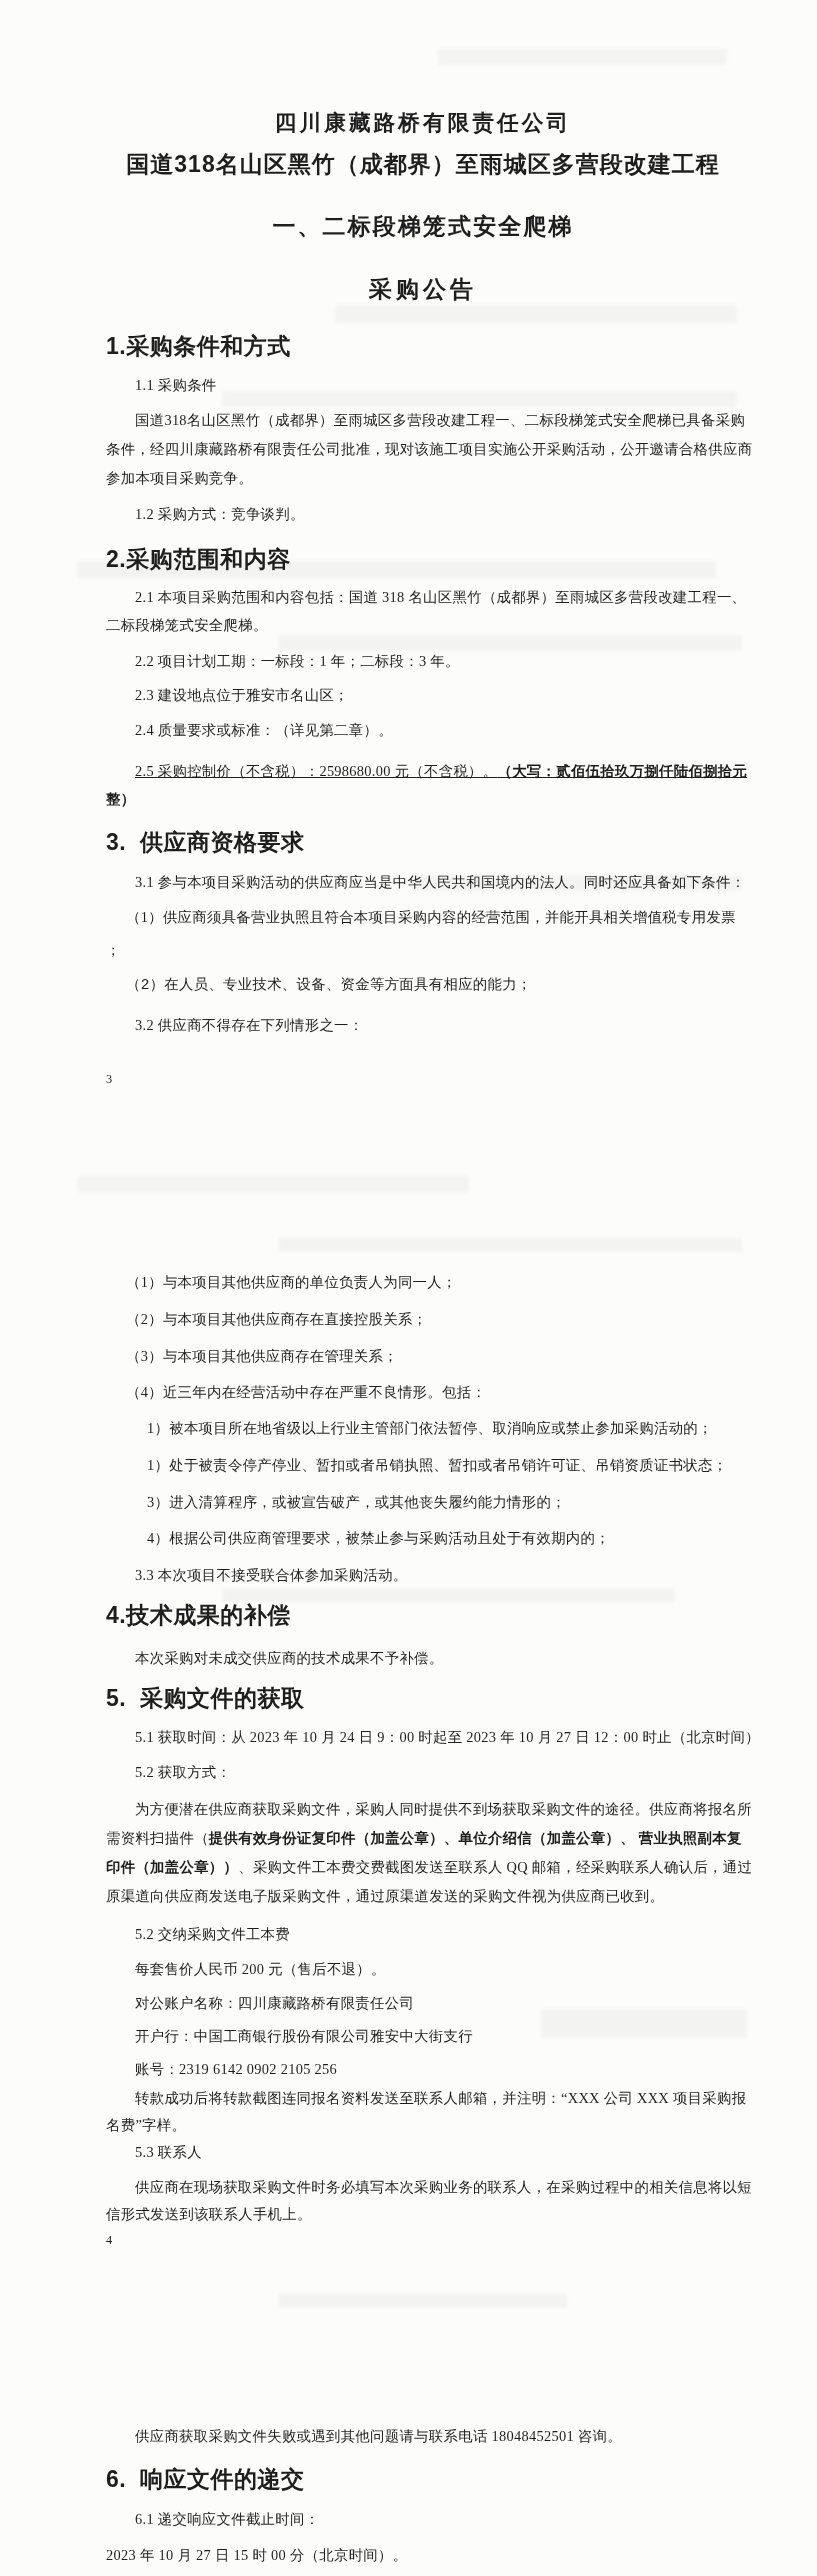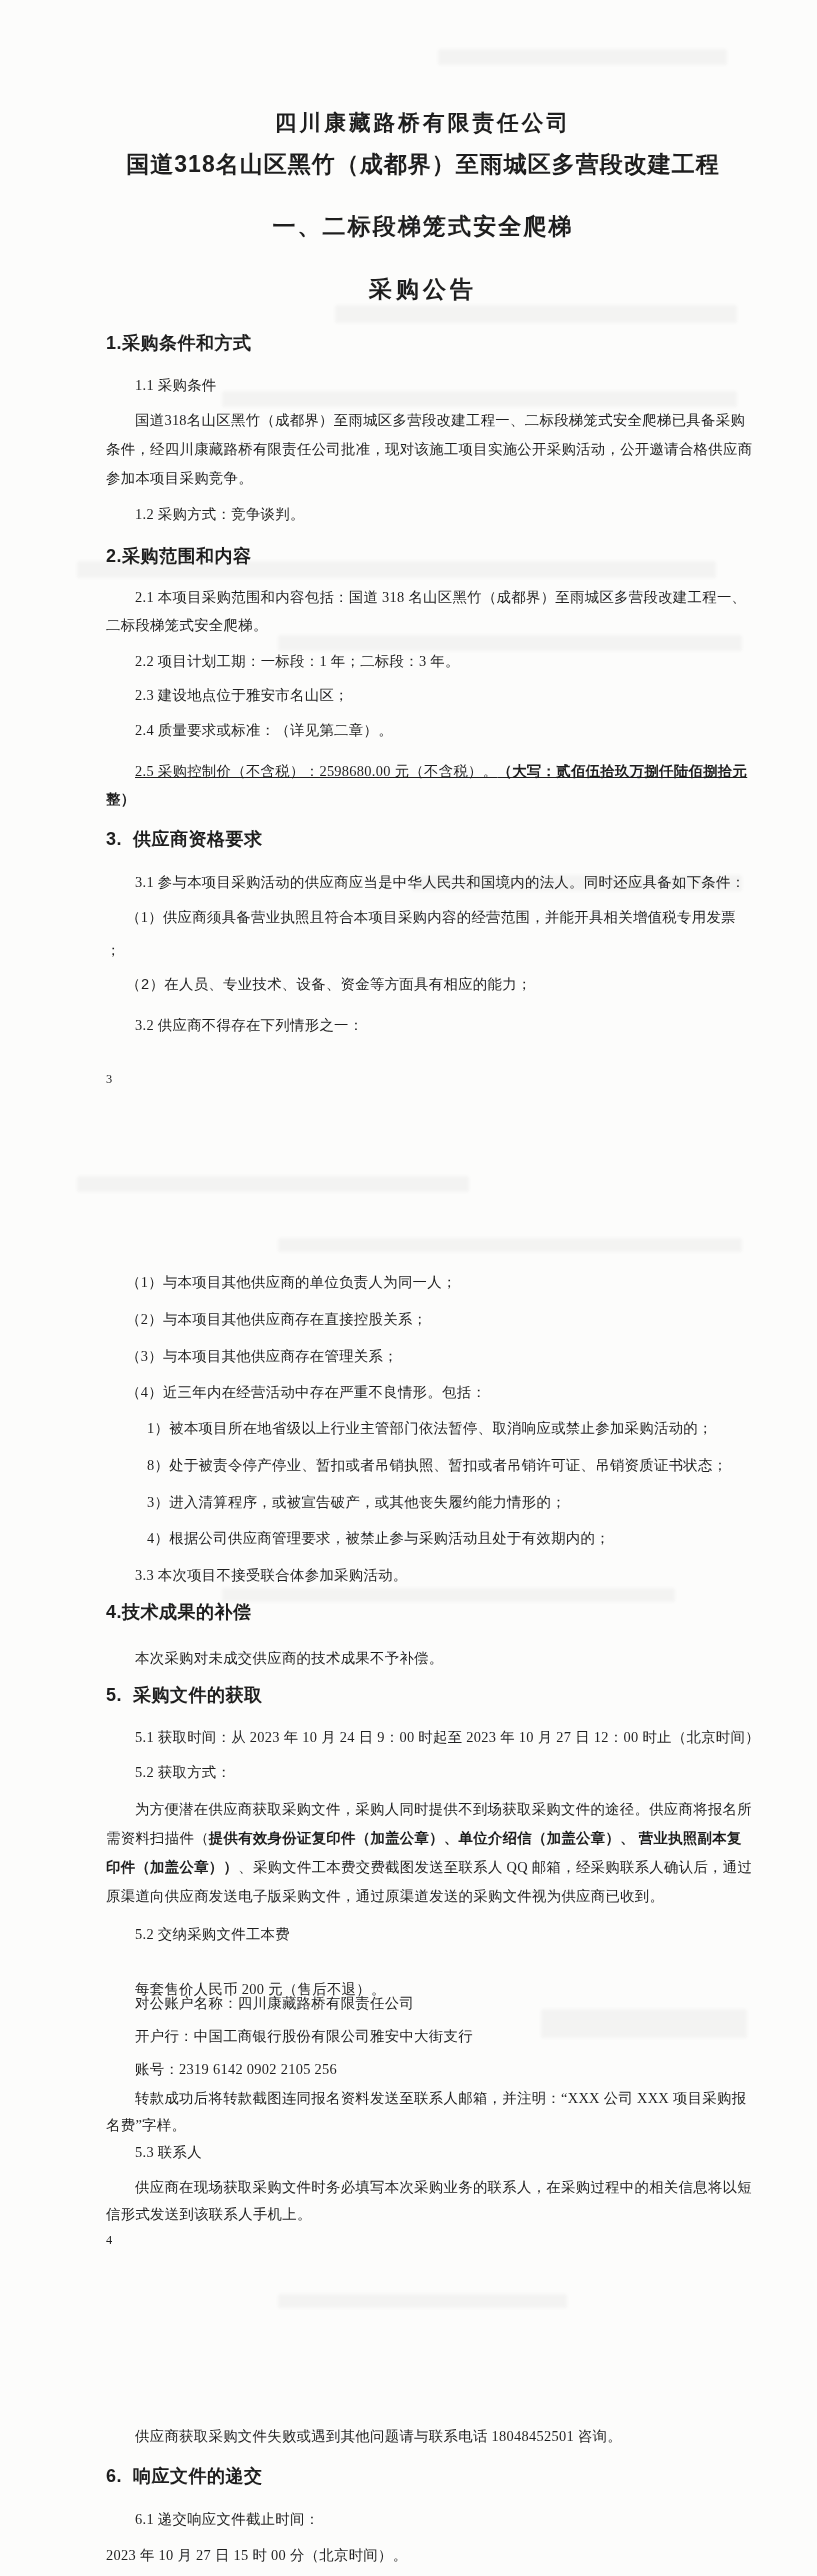--- a/index.html
+++ b/index.html
@@ -10,21 +10,21 @@
     color:#1e1e1e;
   }
   #doc{position:absolute;inset:0;}
   .line{
     position:absolute;
     font-size:14.4px;line-height:20.6px;letter-spacing:0.3px;
     white-space:pre;
   }
   .hd{
     font-family:"Liberation Sans","DejaVu Sans",sans-serif;
-    font-weight:700;font-size:18px;line-height:1.3;letter-spacing:0.5px;text-align:center;
+    font-weight:700;font-size:23px;line-height:1.3;letter-spacing:0.5px;text-align:center;
   }
   .ctr{left:106px;width:634px;}
   .b{font-weight:700;}
   .u{text-underline-offset:3.6px;text-decoration-thickness:0.8px;}
   .artifact{position:absolute;background:#666;opacity:.05;filter:blur(1.5px);border-radius:1.5px;}
 </style>
 </head>
 <body>
 
 <div id="doc">
@@ -64,35 +64,35 @@
     <div class="line" style="top: 907px; left: 126px;"><span class="">（1）供应商须具备营业执照且符合本项目采购内容的经营范围，并能开具相关增值税专用发票</span></div>
     <div class="line" style="top: 940px; left: 106px;"><span class="">；</span></div>
     <div class="line" style="top: 975px; left: 126px; font-family: Liberation Mono, monospace;"><span class="">（2）在人员、专业技术、设备、资金等方面具有相应的能力；</span></div>
     <div class="line" style="top: 1015px; left: 135px;"><span class="">3.2 供应商不得存在下列情形之一：</span></div>
     <div class="line ctr" style="top: 1069px; font-size: 12.4px;"><span class="">3</span></div>
     <div class="line" style="top: 1272px; left: 126px;"><span class="">（1）与本项目其他供应商的单位负责人为同一人；</span></div>
     <div class="line" style="top: 1309px; left: 126px;"><span class="">（2）与本项目其他供应商存在直接控股关系；</span></div>
     <div class="line" style="top: 1346px; left: 126px;"><span class="">（3）与本项目其他供应商存在管理关系；</span></div>
     <div class="line" style="top: 1382px; left: 126px;"><span class="">（4）近三年内在经营活动中存在严重不良情形。包括：</span></div>
     <div class="line" style="top: 1418px; left: 147px;"><span class="">1）被本项目所在地省级以上行业主管部门依法暂停、取消响应或禁止参加采购活动的；</span></div>
-    <div class="line" style="top: 1455px; left: 147px;"><span class="">8）处于被责令停产停业、暂扣或者吊销执照、暂扣或者吊销许可证、吊销资质证书状态；</span></div>
+    <div class="line" style="top: 1455px; left: 147px;"><span class="">1）处于被责令停产停业、暂扣或者吊销执照、暂扣或者吊销许可证、吊销资质证书状态；</span></div>
     <div class="line" style="top: 1492px; left: 147px;"><span class="">3）进入清算程序，或被宣告破产，或其他丧失履约能力情形的；</span></div>
     <div class="line" style="top: 1528px; left: 147px;"><span class="">4）根据公司供应商管理要求，被禁止参与采购活动且处于有效期内的；</span></div>
     <div class="line" style="top: 1565px; left: 135px;"><span class="">3.3 本次项目不接受联合体参加采购活动。</span></div>
     <div class="line hd" style="top: 1601px; left: 106px;"><span class="">4.技术成果的补偿</span></div>
     <div class="line" style="top: 1648px; left: 135px;"><span class="">本次采购对未成交供应商的技术成果不予补偿。</span></div>
     <div class="line hd" style="top: 1684px; left: 106px;"><span class="">5.  采购文件的获取</span></div>
     <div class="line" style="top: 1727px; left: 135px;"><span class="">5.1 获取时间：从 </span><span class=" u">2023</span><span class=""> 年 </span><span class=" u">10</span><span class=""> 月 </span><span class=" u">24</span><span class=""> 日 9：00 时起至 </span><span class=" u">2023</span><span class=""> 年 </span><span class=" u">10</span><span class=""> 月 </span><span class=" u">27</span><span class=""> 日 12：00 时止（北京时间）</span></div>
     <div class="line" style="top: 1762px; left: 135px;"><span class="">5.2 获取方式：</span></div>
     <div class="line" style="top: 1799px; left: 135px;"><span class="">为方便潜在供应商获取采购文件，采购人同时提供不到场获取采购文件的途径。供应商将报名所</span></div>
     <div class="line" style="top: 1828px; left: 106px;"><span class="">需资料扫描件（</span><span class="b">提供有效身份证复印件（加盖公章）、单位介绍信（加盖公章）、 营业执照副本复</span></div>
     <div class="line" style="top: 1857px; left: 106px;"><span class="b">印件（加盖公章））</span><span class="">、采购文件工本费交费截图发送至联系人 QQ 邮箱，经采购联系人确认后，通过</span></div>
     <div class="line" style="top: 1886px; left: 106px;"><span class="">原渠道向供应商发送电子版采购文件，通过原渠道发送的采购文件视为供应商已收到。</span></div>
     <div class="line" style="top: 1924px; left: 135px;"><span class="">5.2 交纳采购文件工本费</span></div>
-    <div class="line" style="top: 1959px; left: 135px; margin-top: 20px;"><span class="">每套售价人民币 </span><span class=" u">200</span><span class=""> 元（售后不退）。</span></div>
+    <div class="line" style="top: 1959px; left: 135px;"><span class="">每套售价人民币 </span><span class=" u">200</span><span class=""> 元（售后不退）。</span></div>
     <div class="line" style="top: 1993px; left: 135px;"><span class="">对公账户名称：四川康藏路桥有限责任公司</span></div>
     <div class="line" style="top: 2026px; left: 135px;"><span class="">开户行：中国工商银行股份有限公司雅安中大街支行</span></div>
     <div class="line" style="top: 2059px; left: 135px;"><span class="">账号：2319 6142 0902 2105 256</span></div>
     <div class="line" style="top: 2088px; left: 135px;"><span class="">转款成功后将转款截图连同报名资料发送至联系人邮箱，并注明：“XXX 公司 XXX 项目采购报</span></div>
     <div class="line" style="top: 2115px; left: 106px;"><span class="">名费”字样。</span></div>
     <div class="line" style="top: 2142px; left: 135px;"><span class="">5.3 联系人</span></div>
     <div class="line" style="top: 2177px; left: 135px;"><span class="">供应商在现场获取采购文件时务必填写本次采购业务的联系人，在采购过程中的相关信息将以短</span></div>
     <div class="line" style="top: 2204px; left: 106px;"><span class="">信形式发送到该联系人手机上。</span></div>
     <div class="line ctr" style="top: 2230px; font-size: 12.4px;"><span class="">4</span></div>
     <div class="line" style="top: 2426px; left: 135px;"><span class="">供应商获取采购文件失败或遇到其他问题请与联系电话 </span><span class=" u">18048452501</span><span class=""> 咨询。</span></div>

